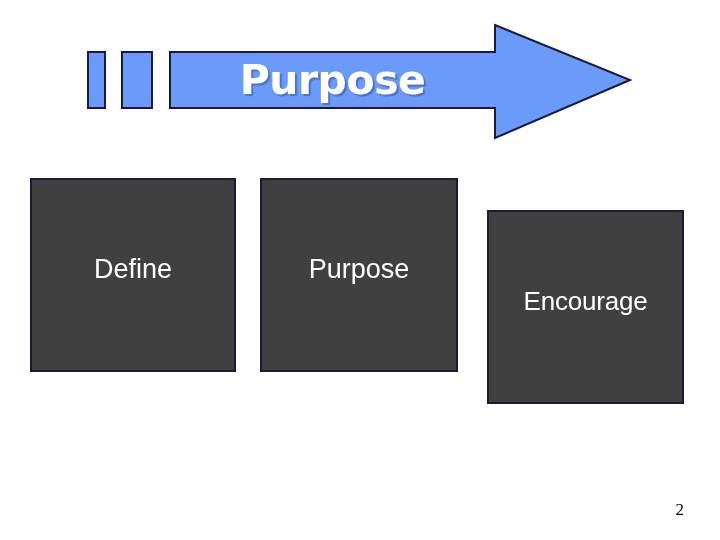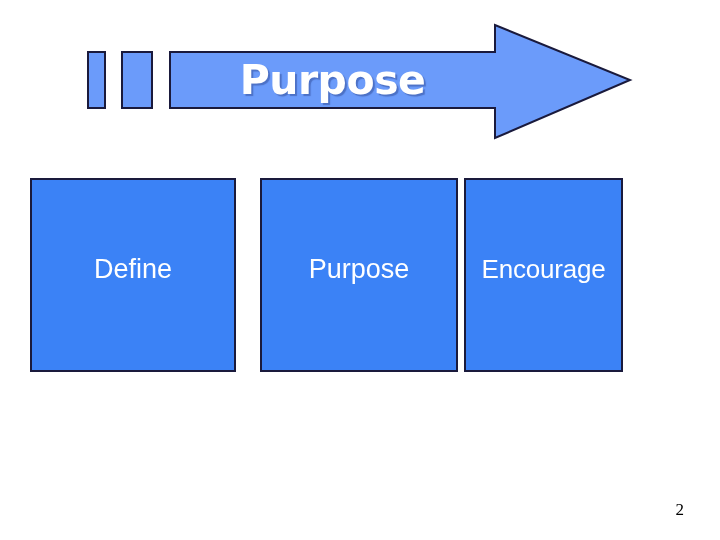--- a/index.html
+++ b/index.html
@@ -56,28 +56,28 @@
     text-shadow: 2px 2px 1px rgba(60,90,170,0.65);
     white-space: nowrap;
     user-select: none;
   }
 
   
   .pillar-box {
     position: absolute;
     top: 178px;
     height: 194px;
-    background: #3b82f6;
+    background: #404040;
     border: 2px solid #1a1a3c;
     box-sizing: border-box;
   }
 
   #pillar-box-0 { left: 30px;  width: 206px; }
   #pillar-box-1 { left: 260px; width: 198px; }
-  #pillar-box-2 { left: 464px; width: 159px; }
+  #pillar-box-2 { left: 487px; width: 197px; margin-top: 32px; }
 
   .pillar-label {
     position: absolute;
     left: 0;
     right: 0;
     top: 76px;
     text-align: center;
     color: #ffffff;
     font-family: "Liberation Sans", sans-serif;
     font-weight: normal;

